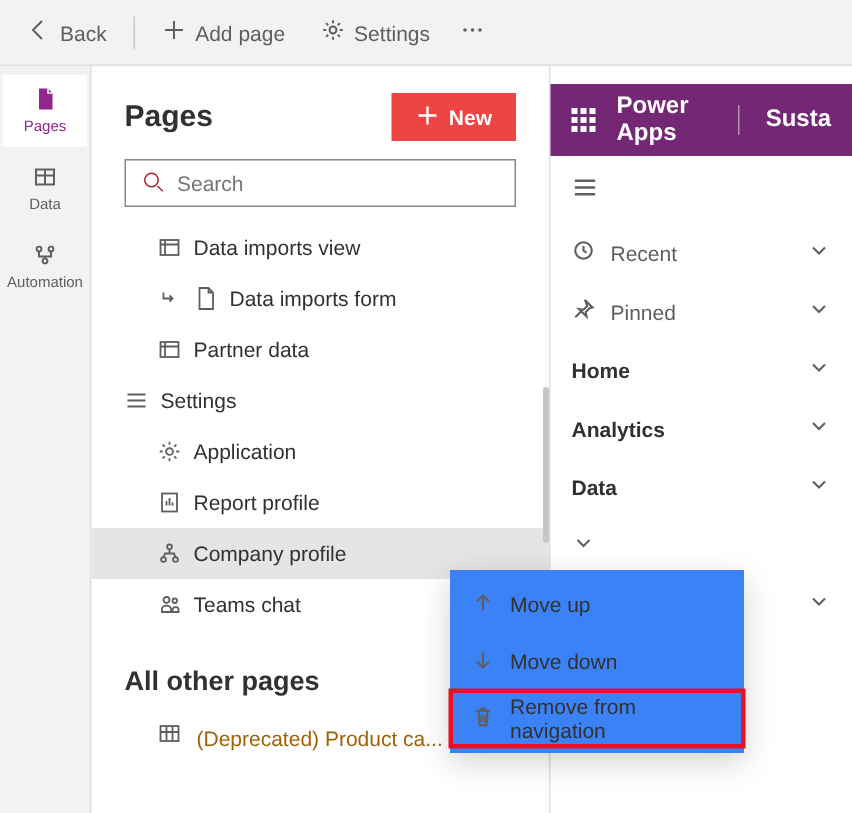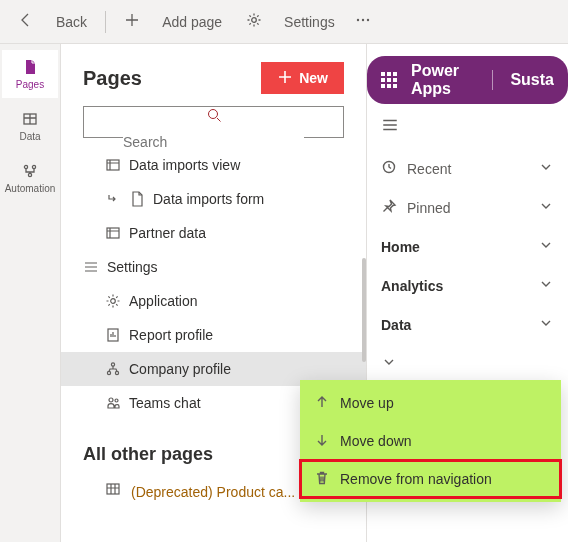--- a/index.html
+++ b/index.html
@@ -19,21 +19,21 @@
     display: flex;
     align-items: center;
     gap: 4px;
     padding: 0 8px;
     border-bottom: 1px solid #e1dfdd;
     background: #f3f2f1;
   }
   .cmd {
     display: flex;
     align-items: center;
-    gap: 22px;
+    gap: 6px;
     height: 32px;
     padding: 0 10px;
     cursor: pointer;
     color: #605e5c;
   }
   .cmd svg { width: 16px; height: 16px; stroke: #605e5c; fill: none; stroke-width:1.3; }
 
   
   .rail {
     position: absolute;
@@ -100,21 +100,20 @@
   .new-btn svg { stroke: #fff; width: 16px; height: 16px; stroke-width:1.6; }
 
   .search-wrap { padding: 0 22px 10px 22px; }
   .search {
     display: flex;
     align-items: center;
     gap: 8px;
     border: 1px solid #8a8886;
     height: 32px;
     padding: 0 10px;
-    flex-direction: column;
   }
   .search svg { width: 16px; height: 16px; stroke: #a4262c; fill:none; }
   .search input {
     border: none;
     outline: none;
     flex: 1;
     font-size: 14px;
     color: #605e5c;
   }
 
@@ -157,43 +156,42 @@
     height: 48px;
     background: #742774;
     color: #fff;
     display: flex;
     align-items: center;
     padding: 0 14px;
     gap: 14px;
     font-size: 16px;
     font-weight: 600;
     margin-top: 12px;
-    border-radius: 18px;
   }
   .waffle { display:grid; grid-template-columns:repeat(3,4px); grid-template-rows:repeat(3,4px); gap:2px; }
   .waffle span { background:#fff; }
   .suite-sep { width:1px; height:20px; background:rgba(255,255,255,.5); margin:0 4px;}
   .ham { padding:12px 14px; }
   .ham svg{width:18px;height:18px;stroke:#605e5c;stroke-width:1.4;}
   .nav-group {
     display:flex; align-items:center; justify-content:space-between;
     padding: 10px 14px;
     cursor:pointer;
   }
   .nav-group .left { display:flex; align-items:center; gap:10px; color:#605e5c; }
   .nav-group.bold .left { color:#323130; font-weight:600; }
   .nav-group svg { width:16px; height:16px; stroke:#605e5c; fill:none; stroke-width:1.4;}
   .chev { }
 
   
   .ctxmenu {
     position: absolute;
     left: 300px; top: 380px;
-    width: 261px;
-    background: #bef264;
+    width: 196px;
+    background: #3b82f6;
     box-shadow: 0 6px 20px rgba(0,0,0,.18);
     z-index: 50;
     padding: 4px 0;
   }
   .ctxitem {
     display:flex; align-items:center; gap:10px;
     height:38px; padding:0 14px; cursor:pointer;
   }
   .ctxitem svg { width:16px;height:16px;stroke:#605e5c;fill:none;stroke-width:1.4;}
   .ctxitem.highlight { outline: 3px solid #e81123; outline-offset:-2px; }

